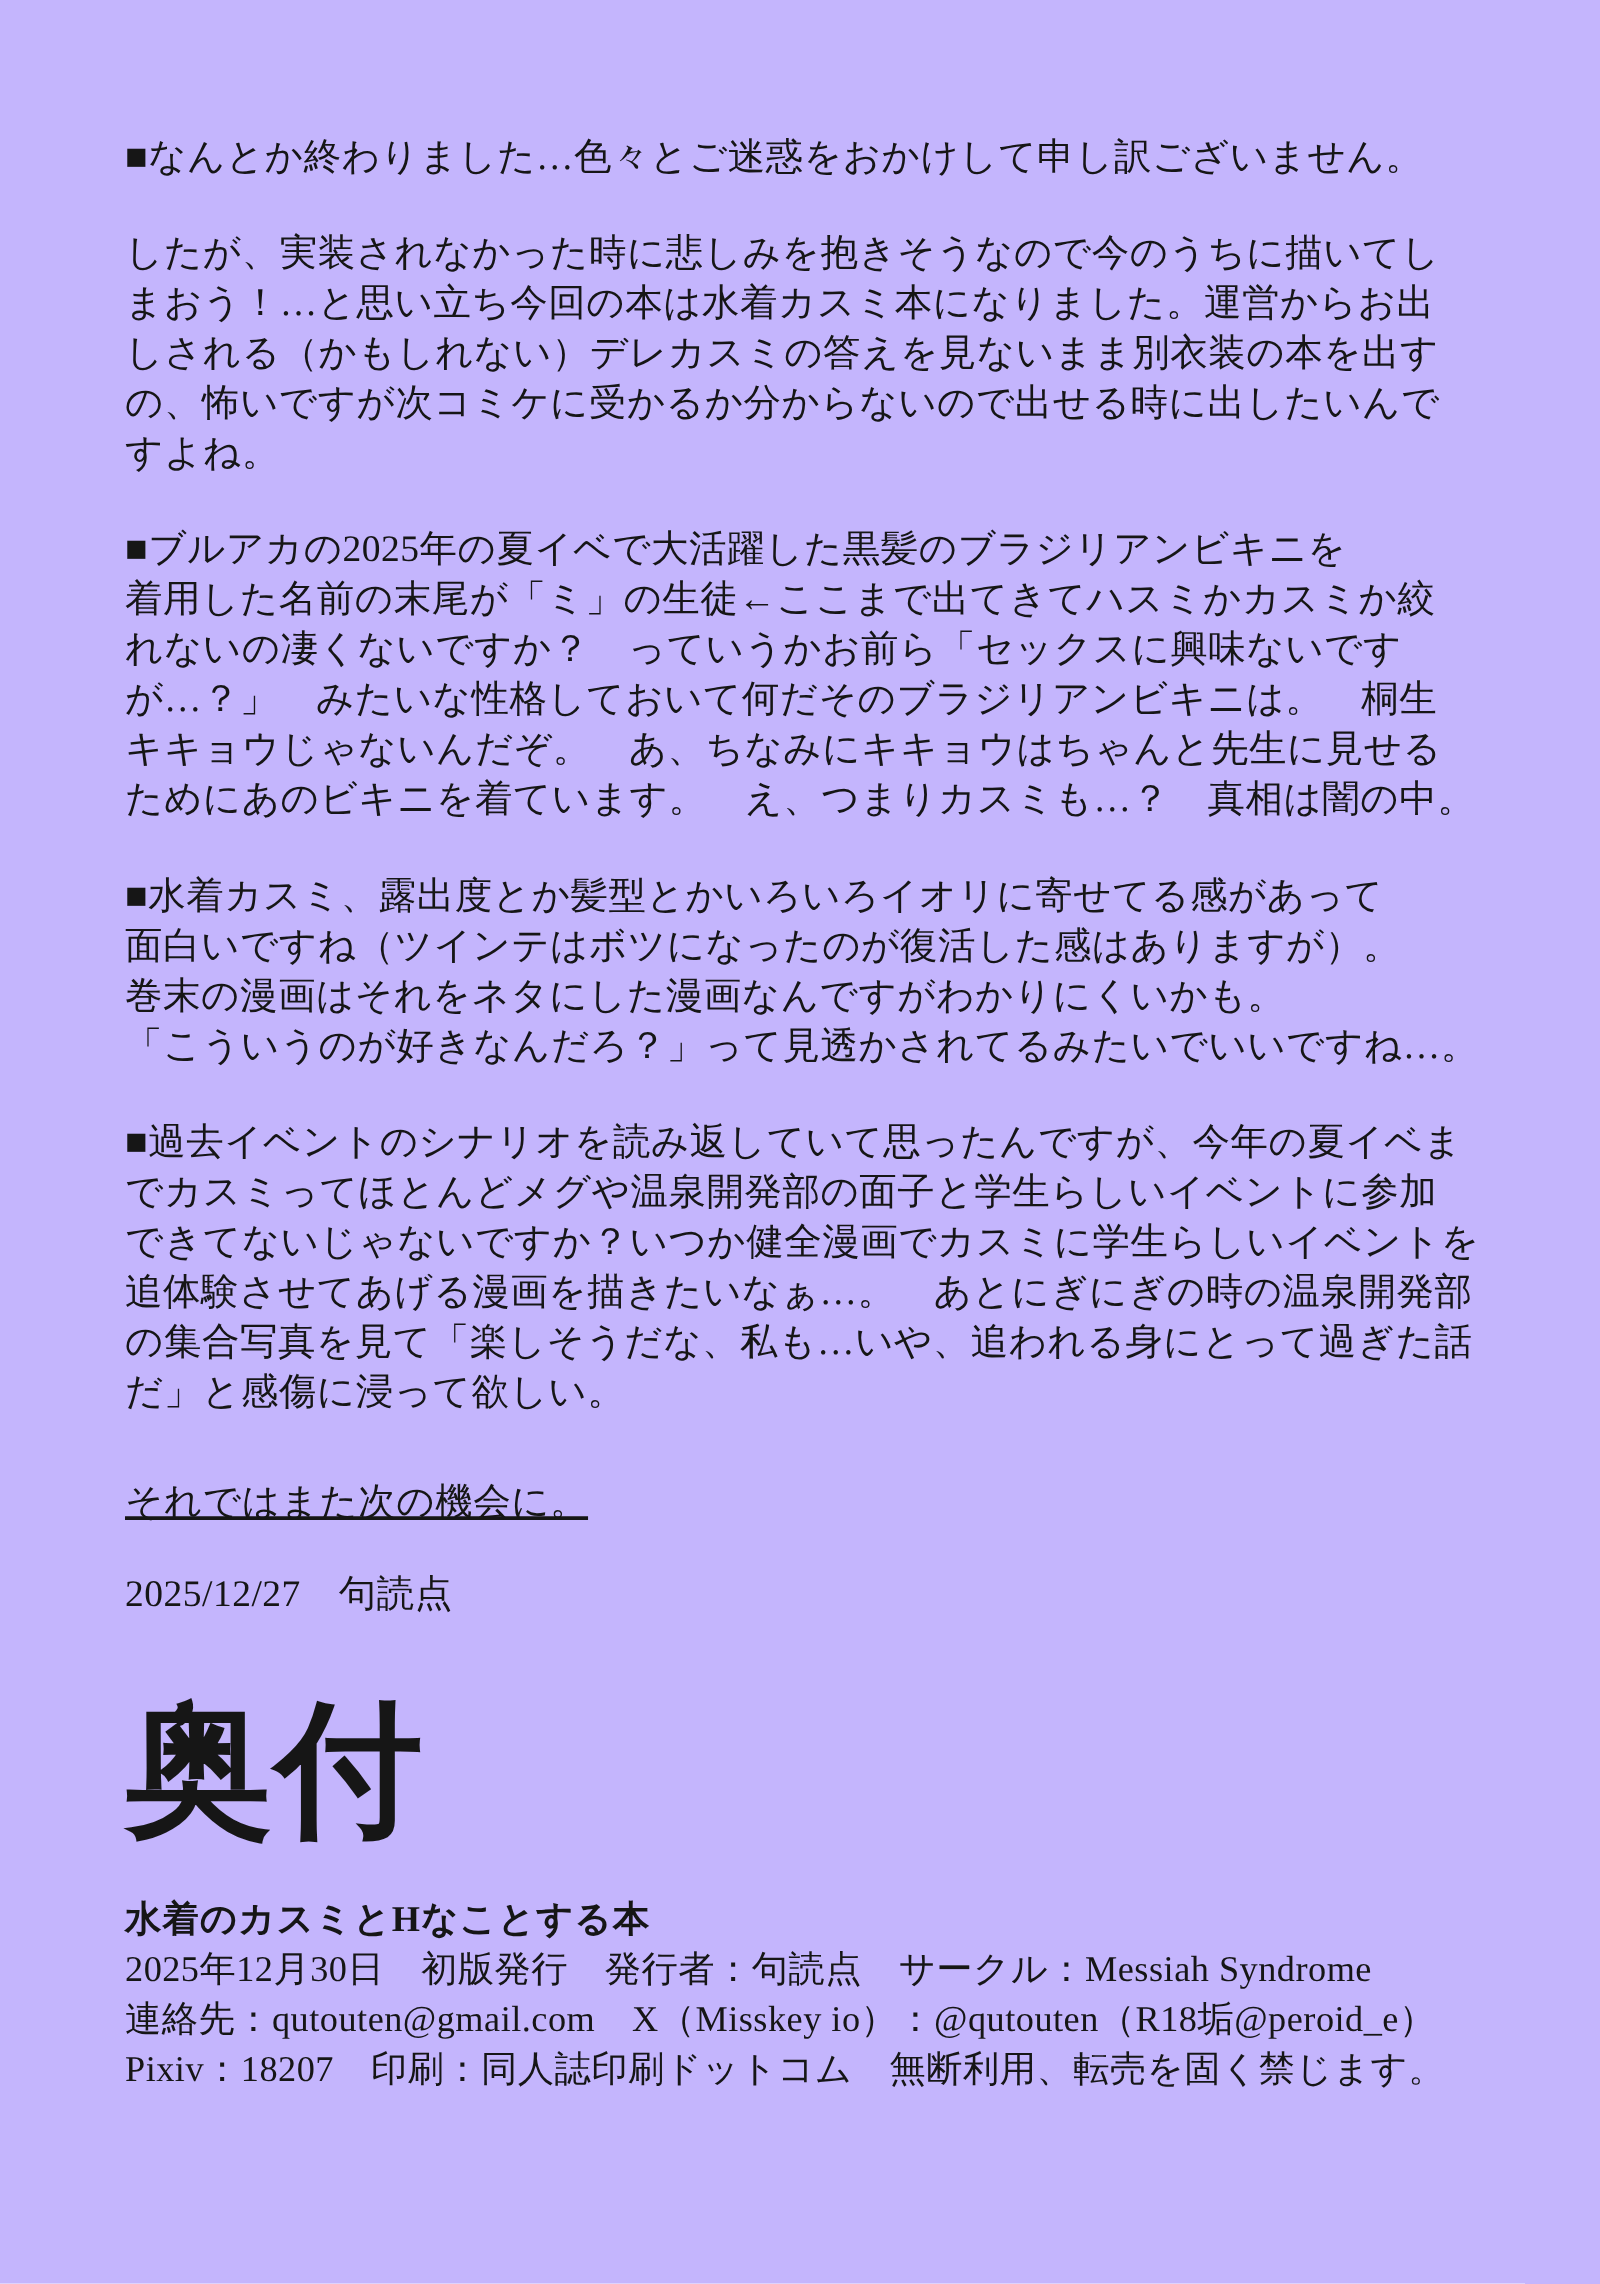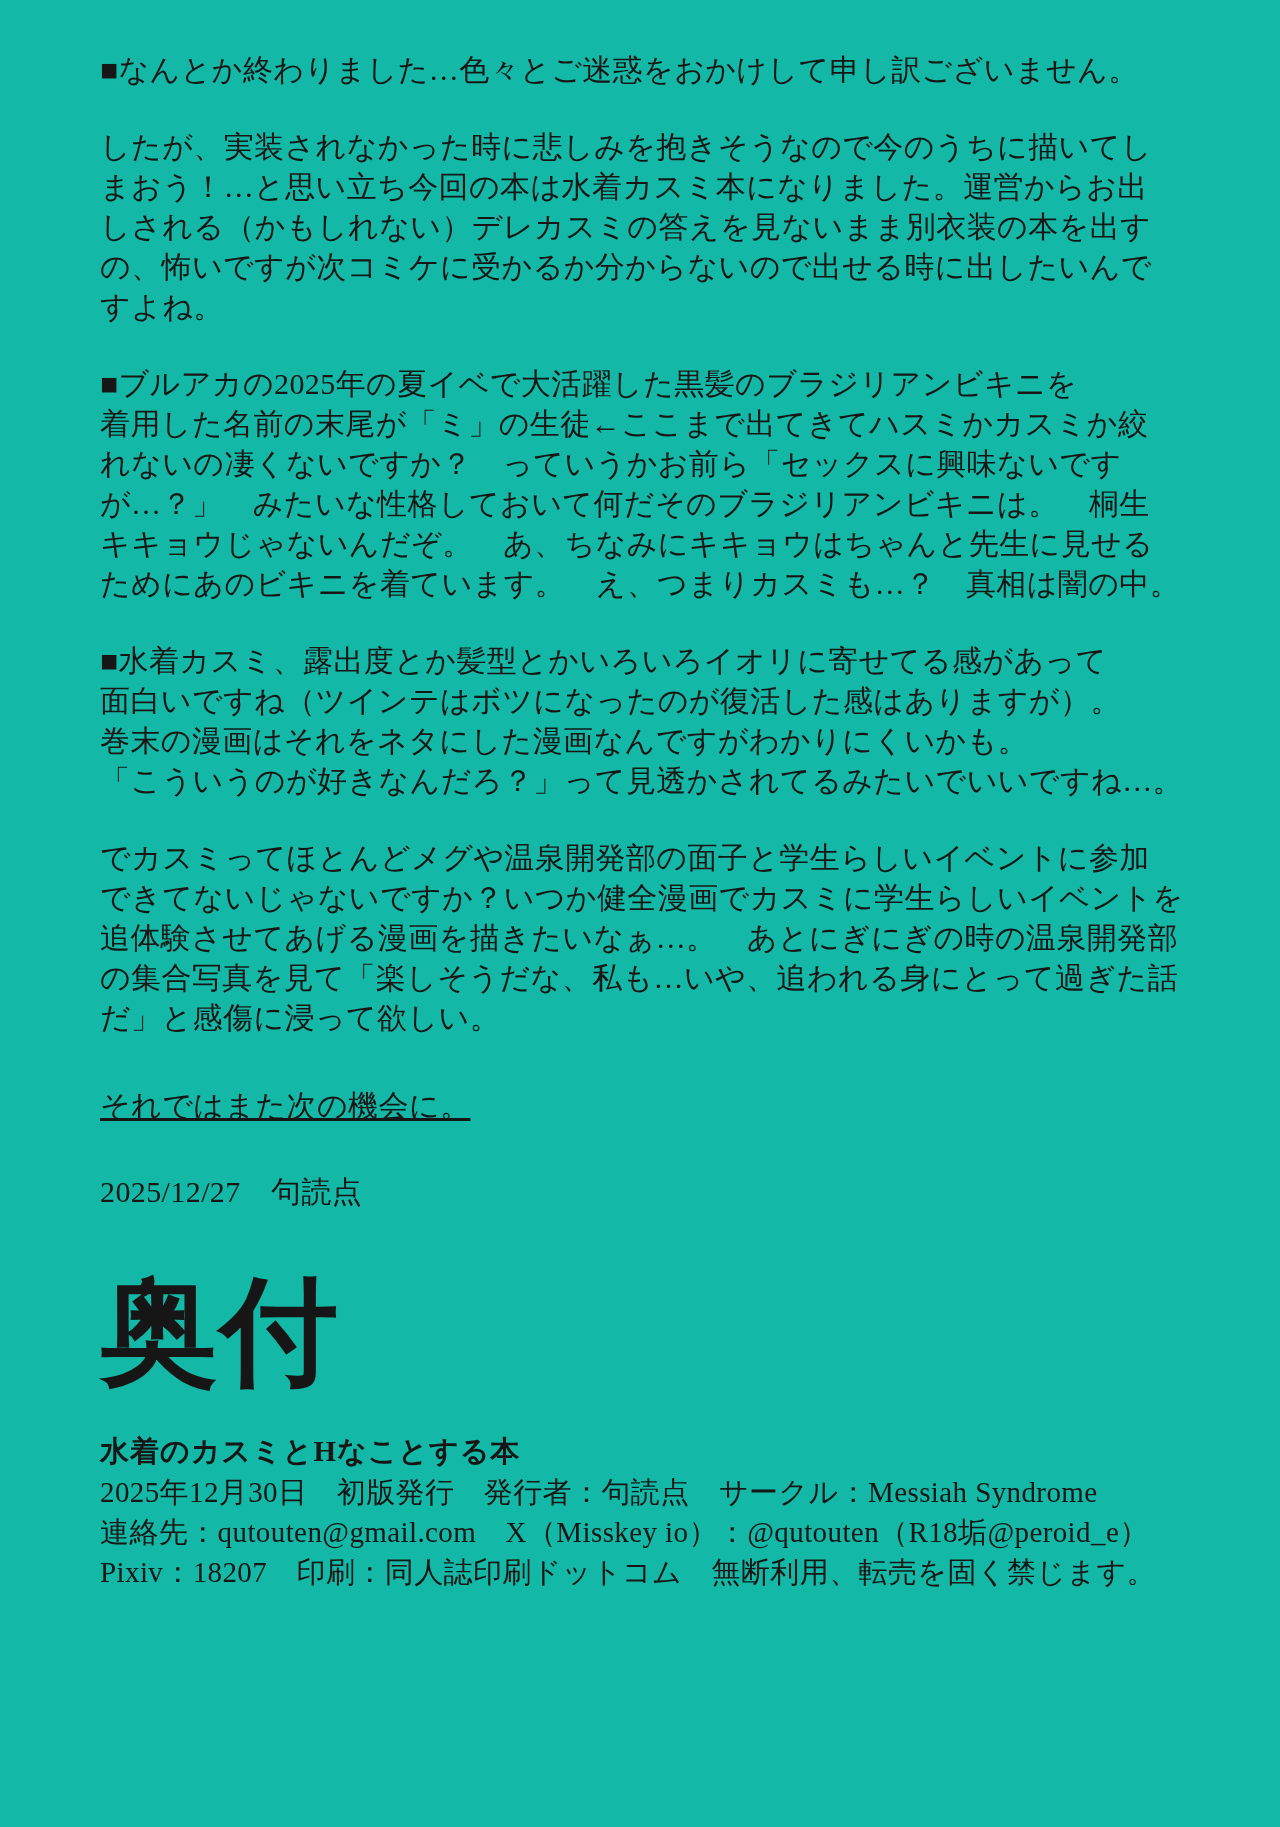--- a/index.html
+++ b/index.html
@@ -4,43 +4,43 @@
 <style>
   html, body {
     margin: 0;
     padding: 0;
     background: #ffffff;
   }
   .page {
     position: relative;
     width: 1280px;
     height: 1827px;
-    background: #14b8a6;
+    background: #c4b5fd;
     overflow: hidden;
     color: #161616;
     font-family: "Liberation Serif", "DejaVu Serif", serif;
     box-sizing: border-box;
-    padding: 50px 84px 0 100px;
+    padding: 106px 84px 0 100px;
   }
   .afterword .para {
     margin: 0 0 37px 0;
   }
   .line {
     display: block;
     font-size: 30px;
     line-height: 40px;
     letter-spacing: 0.4px;
     white-space: nowrap;
   }
   .closing {
     margin-top: 48px;
     text-decoration: underline;
   }
   .date-sig {
-    margin-top: 46px;
+    margin-top: 34px;
   }
   .colophon {
     margin-top: 62px;
   }
   .colophon-heading {
     font-size: 118px;
     font-weight: bold;
     line-height: 1.0;
     margin: 0;
     letter-spacing: 2px;
@@ -88,20 +88,21 @@
     </div>
 
     <div class="para">
       <span class="line">■水着カスミ、露出度とか髪型とかいろいろイオリに寄せてる感があって</span>
       <span class="line">面白いですね（ツインテはボツになったのが復活した感はありますが）。</span>
       <span class="line">巻末の漫画はそれをネタにした漫画なんですがわかりにくいかも。</span>
       <span class="line">「こういうのが好きなんだろ？」って見透かされてるみたいでいいですね…。</span>
     </div>
 
     <div class="para">
+      <span class="line">■過去イベントのシナリオを読み返していて思ったんですが、今年の夏イベま</span>
       <span class="line">でカスミってほとんどメグや温泉開発部の面子と学生らしいイベントに参加</span>
       <span class="line">できてないじゃないですか？いつか健全漫画でカスミに学生らしいイベントを</span>
       <span class="line">追体験させてあげる漫画を描きたいなぁ…。　あとにぎにぎの時の温泉開発部</span>
       <span class="line">の集合写真を見て「楽しそうだな、私も…いや、追われる身にとって過ぎた話</span>
       <span class="line">だ」と感傷に浸って欲しい。</span>
     </div>
 
     <div class="closing">
       <span class="line">それではまた次の機会に。</span>
     </div>

